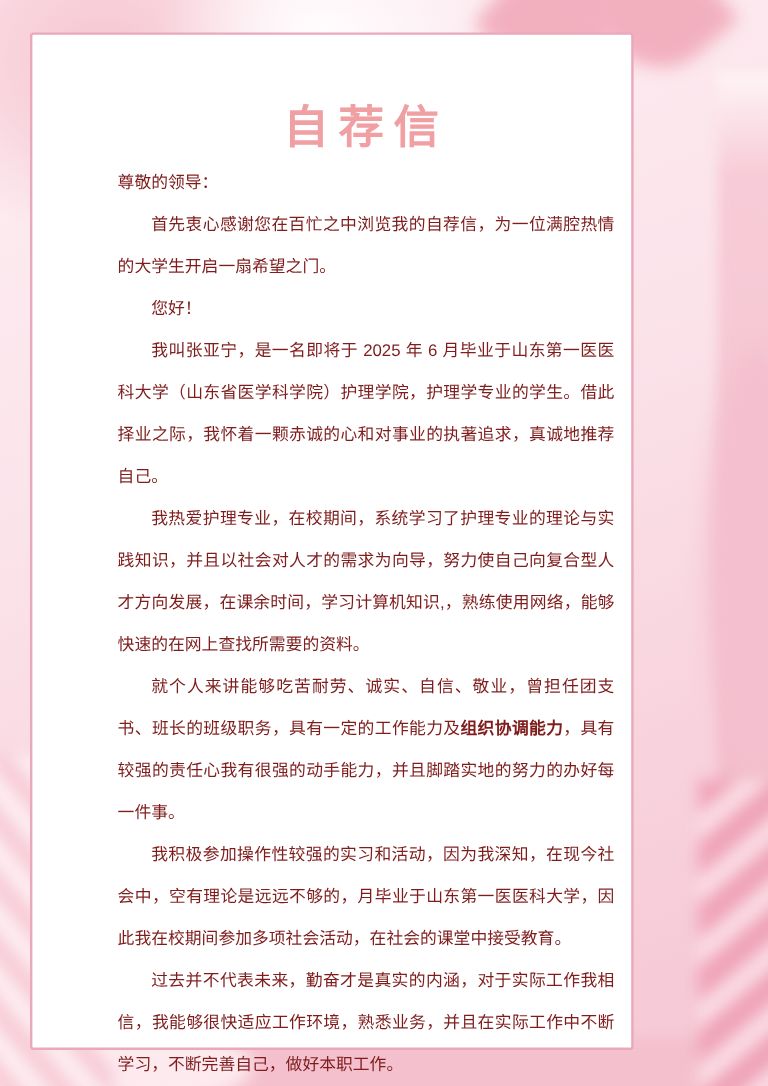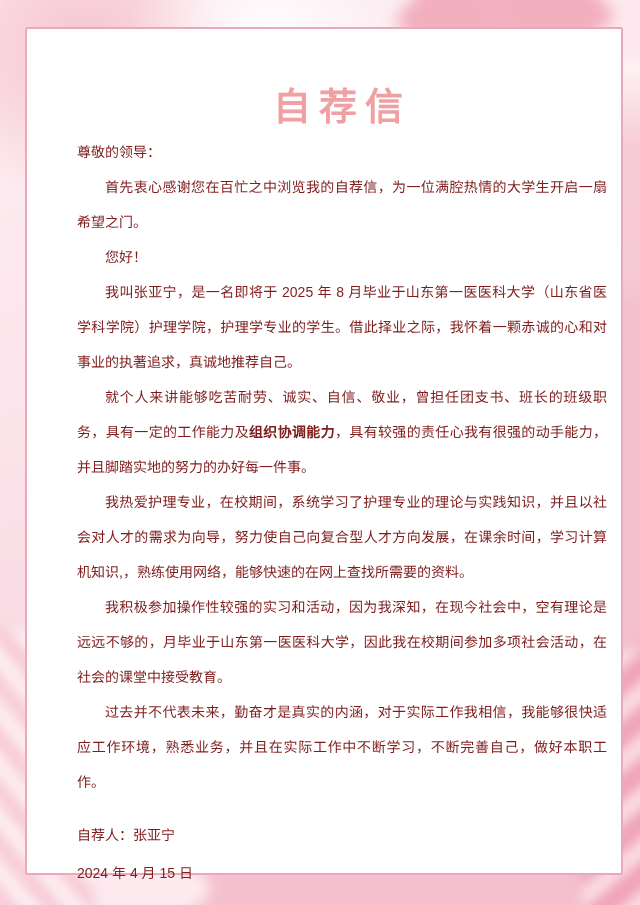--- a/index.html
+++ b/index.html
@@ -51,26 +51,26 @@
     background: repeating-linear-gradient(50deg, #f7cad6 0 16px, #fdedf1 16px 34px);
     filter: blur(6px);
   }
   .p-br-stripes {
     left: 582px; top: 650px; width: 100px; height: 270px;
     background: repeating-linear-gradient(140deg, #efa3b9 0 22px, #fadce4 22px 40px);
     filter: blur(6px);
   }
   .card {
     position: absolute; z-index: 2;
-    left: 25px; top: 27px; width: 598px; height: 848px;
+    left: 25px; top: 27px; width: 503px; height: 848px;
     box-sizing: border-box;
     background: #ffffff;
     border: 2px solid #e9a9bb;
     border-radius: 3px;
-    padding: 56px 14px 0 50px;
+    padding: 56px 14px 0 71px;
   }
   .letter-title {
     margin: 0 0 6px 0;
     font-size: 38px; line-height: 44px;
     font-weight: bold;
     letter-spacing: 8px;
     text-align: center;
     color: #f0a0a3;
   }
   .card p {
@@ -101,25 +101,25 @@
 
 <div class="card">
   <h1 class="letter-title">自荐信</h1>
 
   <p>尊敬的领导：</p>
 
   <p class="indent justify">首先衷心感谢您在百忙之中浏览我的自荐信，为一位满腔热情的大学生开启一扇希望之门。</p>
 
   <p class="indent">您好！</p>
 
-  <p class="indent justify">我叫张亚宁，是一名即将于 2025 年 8 月毕业于山东第一医医科大学（山东省医学科学院）护理学院，护理学专业的学生。借此择业之际，我怀着一颗赤诚的心和对事业的执著追求，真诚地推荐自己。</p>
+  <p class="indent justify">我叫张亚宁，是一名即将于 2025 年 6 月毕业于山东第一医医科大学（山东省医学科学院）护理学院，护理学专业的学生。借此择业之际，我怀着一颗赤诚的心和对事业的执著追求，真诚地推荐自己。</p>
+
+  <p class="indent justify">我热爱护理专业，在校期间，系统学习了护理专业的理论与实践知识，并且以社会对人才的需求为向导，努力使自己向复合型人才方向发展，在课余时间，学习计算机知识,，熟练使用网络，能够快速的在网上查找所需要的资料。</p>
 
   <p class="indent justify"><span>就个人来讲能够吃苦耐劳、诚实、自信、敬业，曾担任团支书、班长的班级职务，具有一定的工作能力及</span><span class="bold-run">组织协调能力</span><span>，具有较强的责任心我有很强的动手能力，并且脚踏实地的努力的办好每一件事。</span></p>
-
-  <p class="indent justify">我热爱护理专业，在校期间，系统学习了护理专业的理论与实践知识，并且以社会对人才的需求为向导，努力使自己向复合型人才方向发展，在课余时间，学习计算机知识,，熟练使用网络，能够快速的在网上查找所需要的资料。</p>
 
   <p class="indent justify">我积极参加操作性较强的实习和活动，因为我深知，在现今社会中，空有理论是远远不够的，月毕业于山东第一医医科大学，因此我在校期间参加多项社会活动，在社会的课堂中接受教育。</p>
 
   <p class="indent justify">过去并不代表未来，勤奋才是真实的内涵，对于实际工作我相信，我能够很快适应工作环境，熟悉业务，并且在实际工作中不断学习，不断完善自己，做好本职工作。</p>
 
   <div class="signature">
     <p>自荐人：张亚宁</p>
     <p>2024 年 4 月 15 日</p>
   </div>
 </div>

